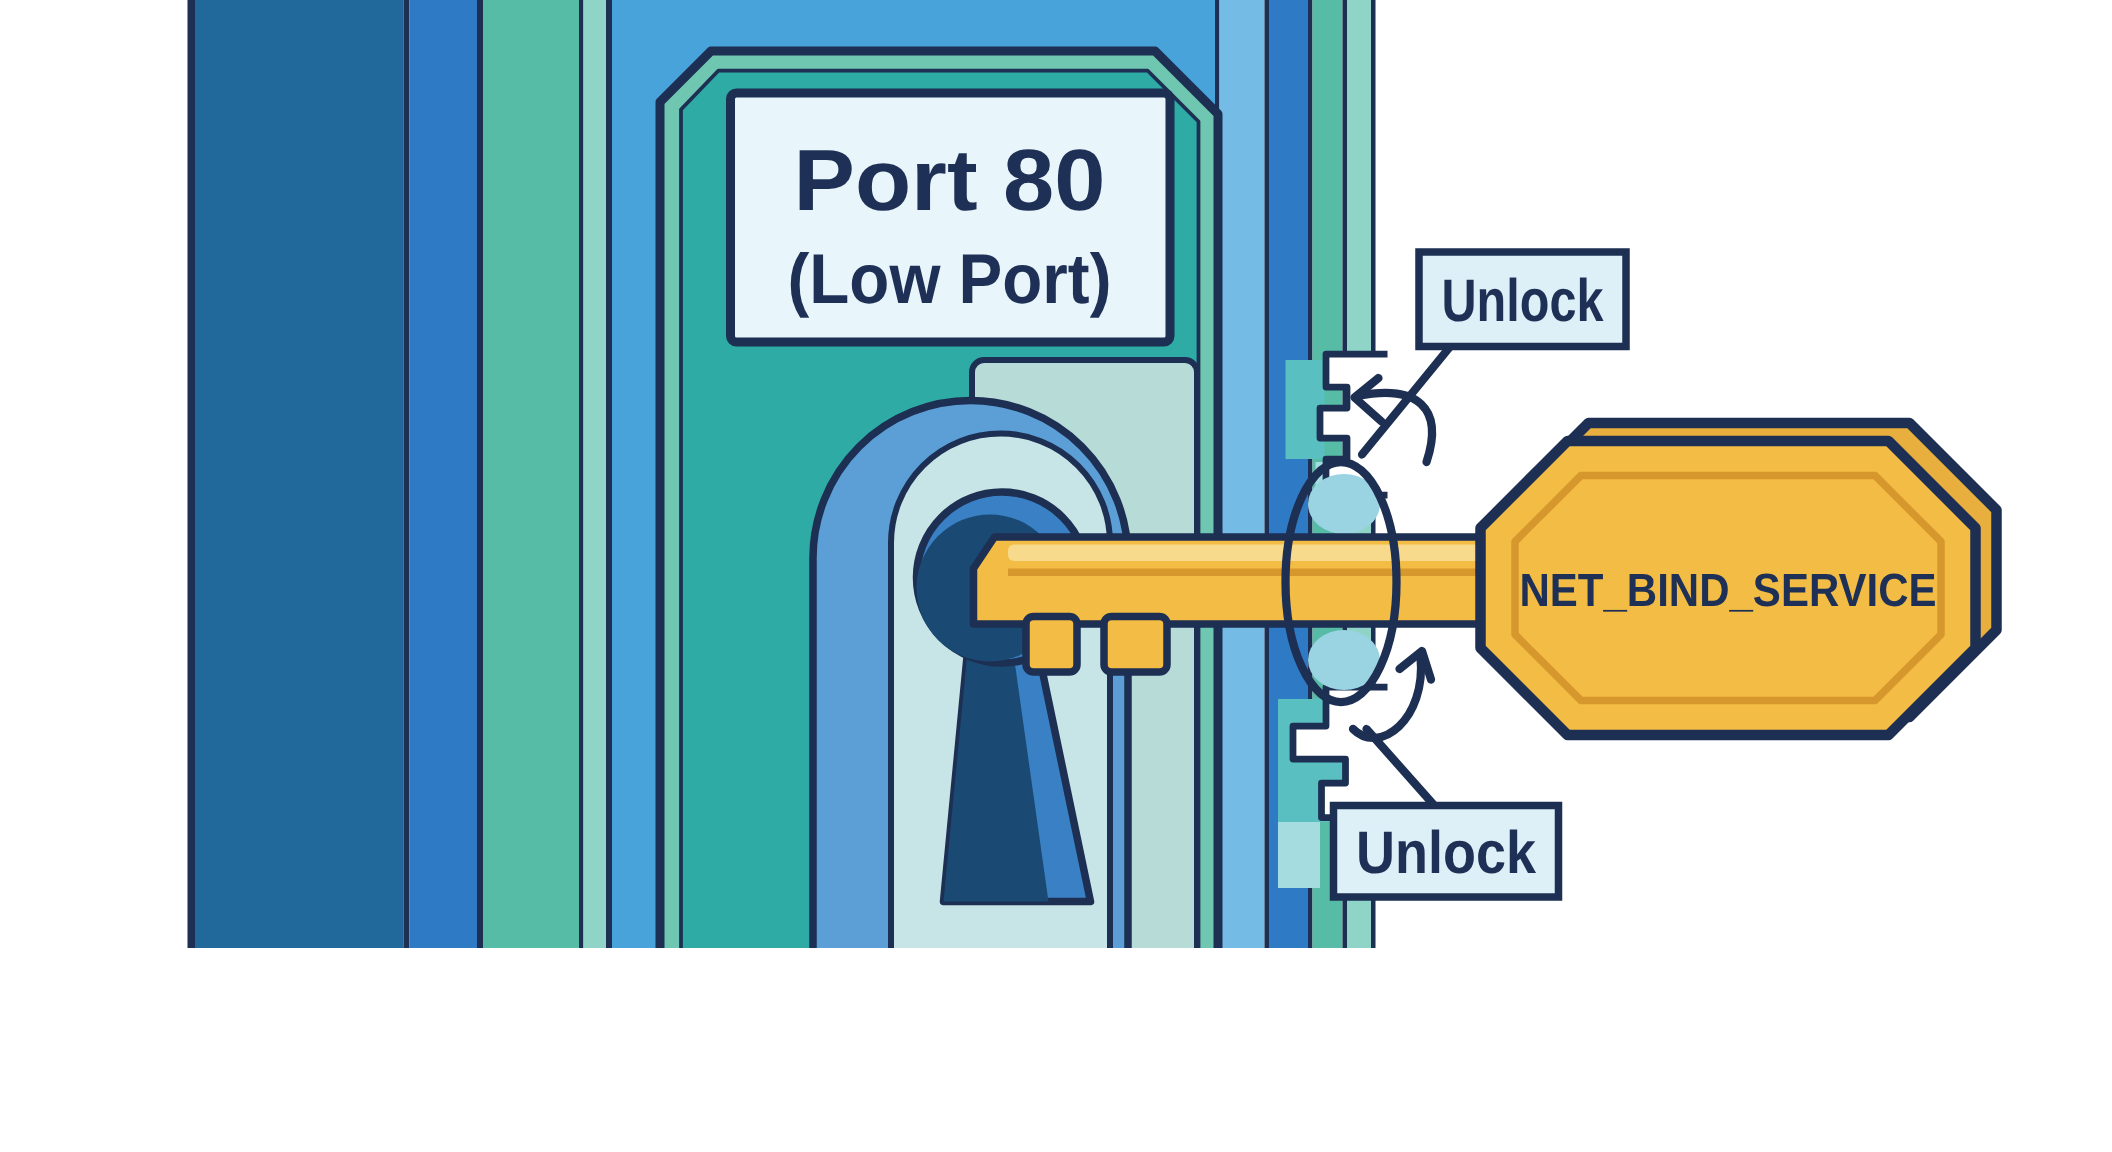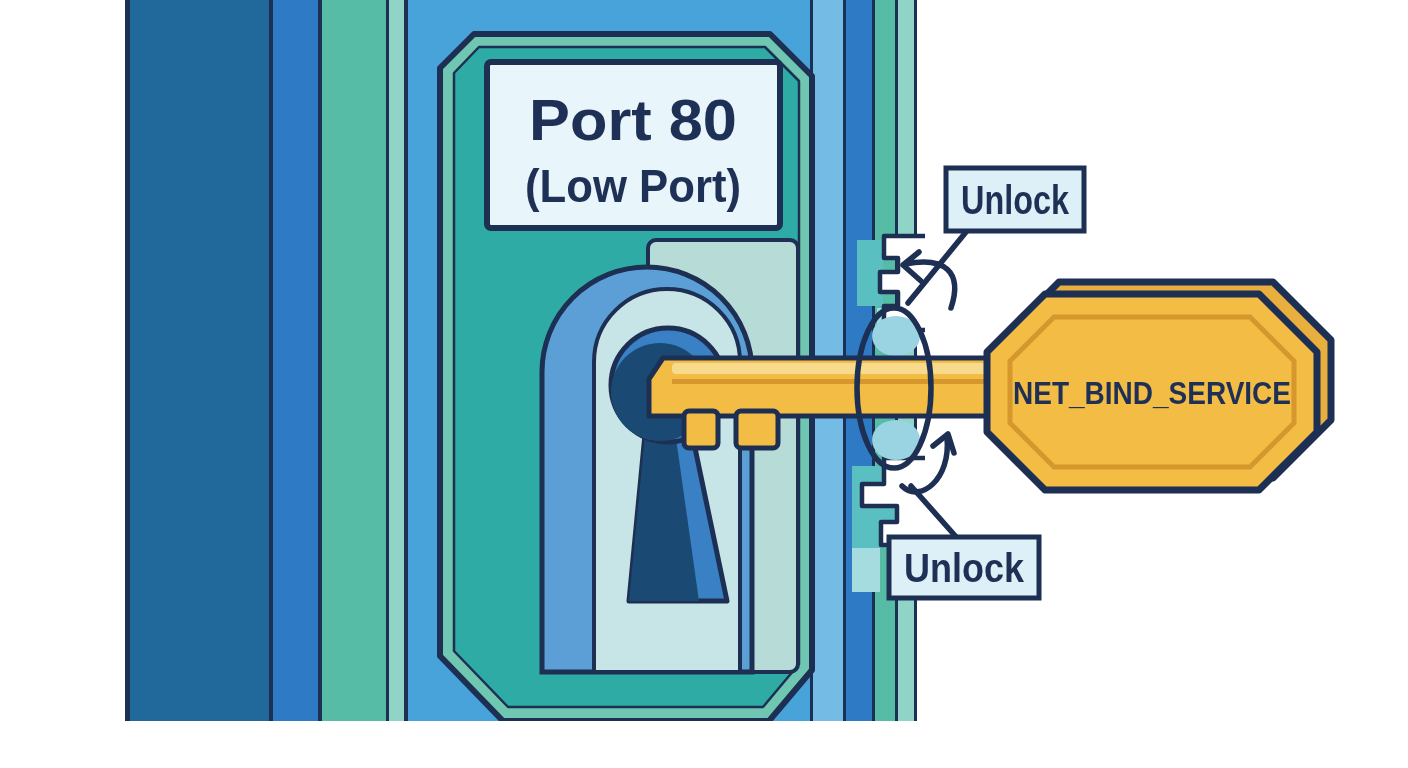--- a/index.html
+++ b/index.html
@@ -1,16 +1,16 @@
 <!DOCTYPE html>
 <html><head>
 <meta charset="utf-8">
 <style>
   html,body{margin:0;padding:0;background:#ffffff;}
-  .stage{position:relative;width:1408px;height:721px;background:#ffffff;overflow:hidden;
+  .stage{position:relative;width:1408px;height:632px;background:#ffffff;overflow:hidden;
          font-family:"Liberation Sans",sans-serif;text-align:right;}
   svg{display:block;}
   svg text{font-family:"Liberation Sans",sans-serif;font-weight:700;}
 </style>
 </head>
 <body>
 
 <div class="stage">
 <svg width="1408" height="768" viewBox="0 0 1408 768">
 

